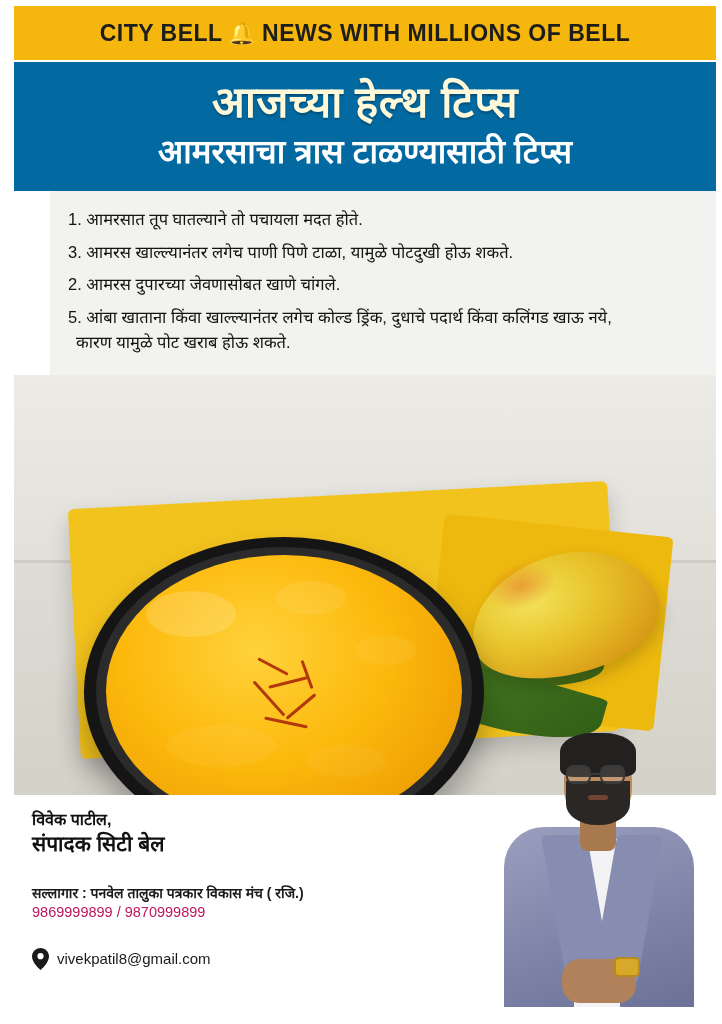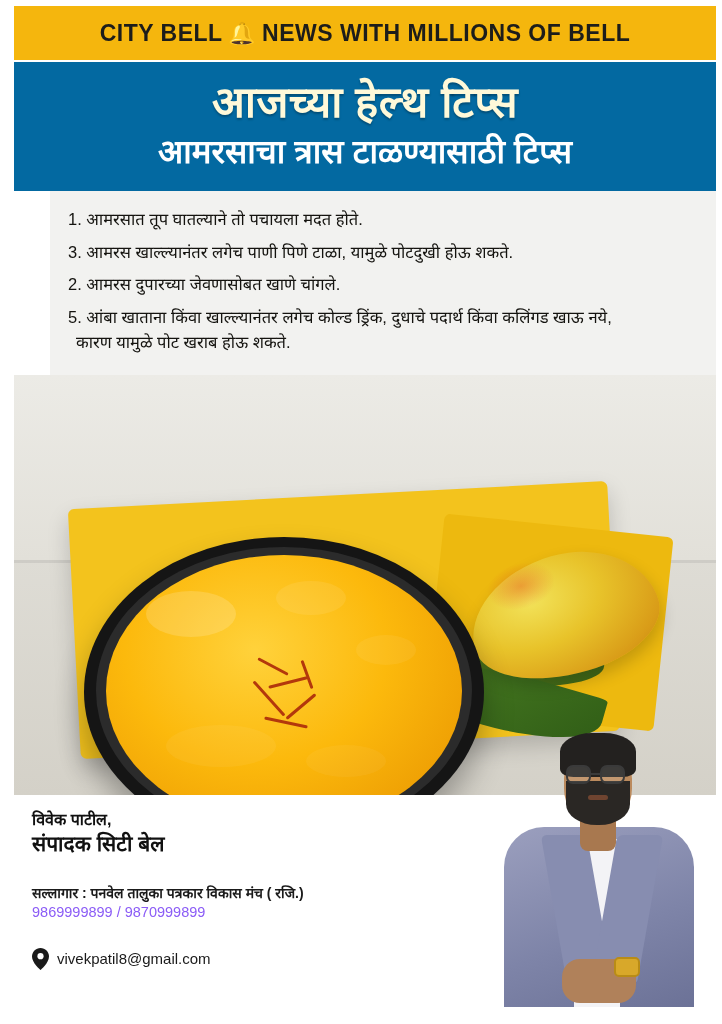--- a/index.html
+++ b/index.html
@@ -196,21 +196,21 @@
     margin-bottom: 24px;
   }
   .advisor {
     font-size: 14px;
     font-weight: bold;
     color: #1a1a1a;
     margin-bottom: 2px;
   }
   .phones {
     font-size: 14.5px;
-    color: #8b5cf6;
+    color: #be185d;
     margin-bottom: 22px;
   }
   .email-row {
     display: flex;
     align-items: center;
     gap: 8px;
     margin-top: 28px;
   }
   .pin-icon {
     width: 17px; height: 22px;

